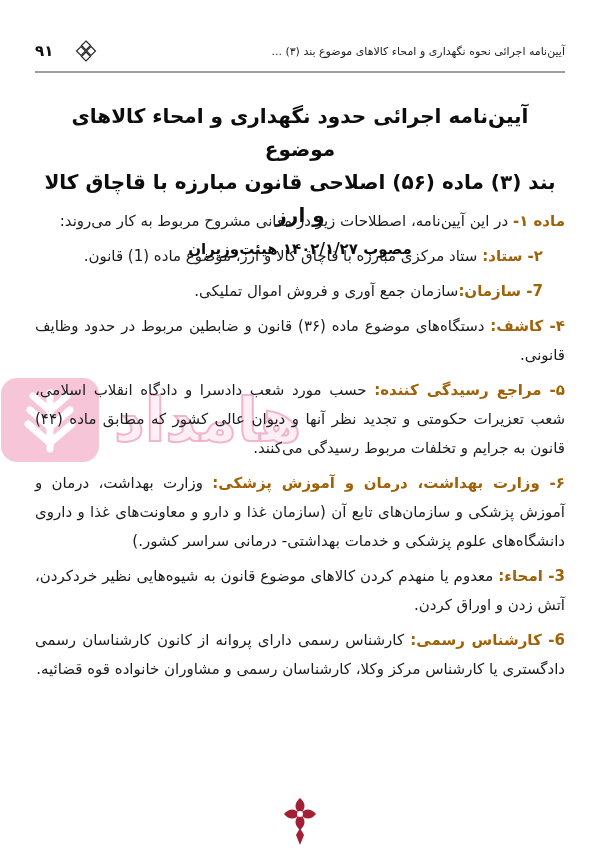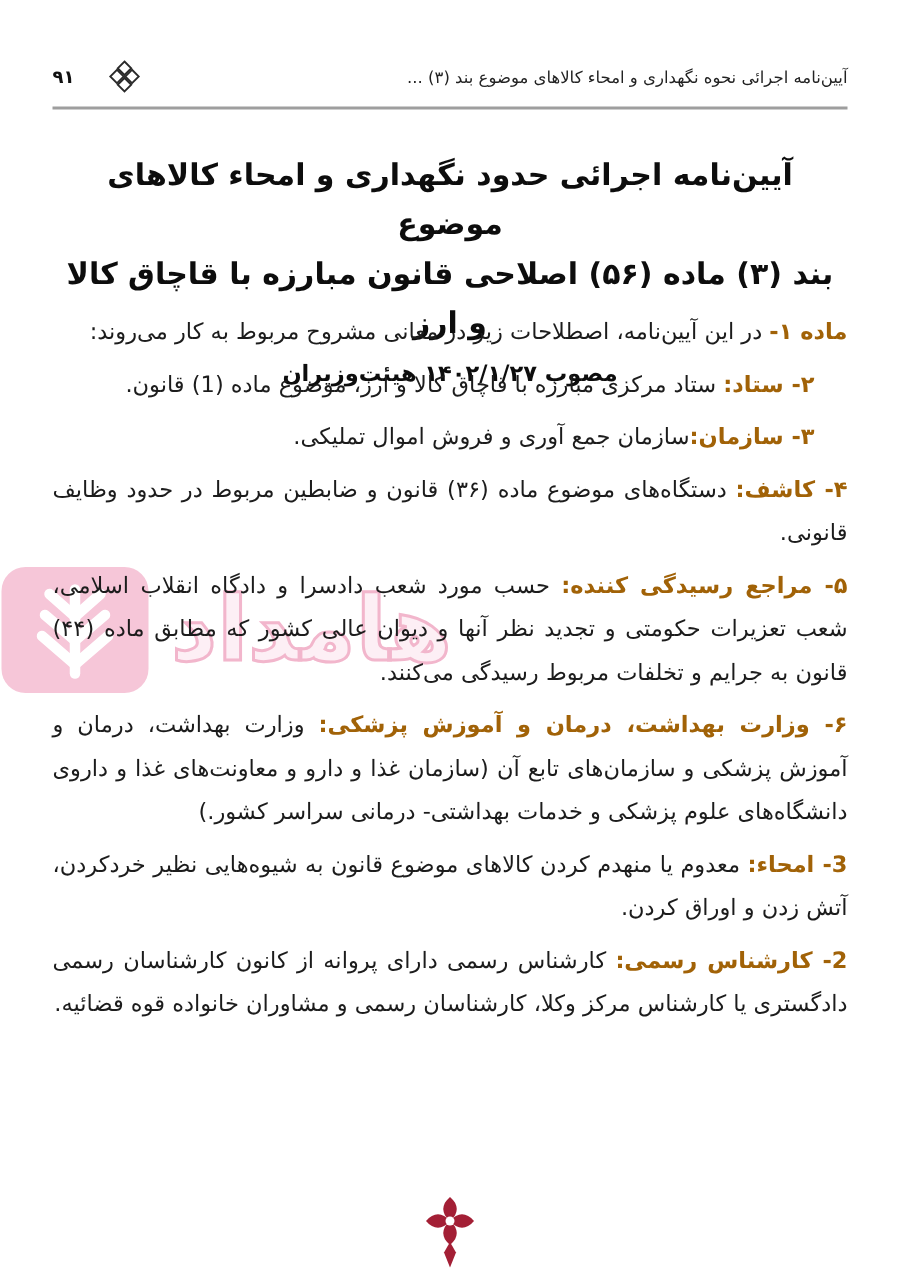--- a/index.html
+++ b/index.html
@@ -7,21 +7,21 @@
   body { font-family:"DejaVu Sans", sans-serif; color:#1c1c1c; direction:rtl; position:relative; }
 
   .page { position:absolute; inset:0; width:600px; height:850px; background:#fff; }
 
   
   .header { position:absolute; top:38px; right:35px; left:35px; height:26px;
             display:flex; align-items:center; }
   .running-head { font-size:11px; color:#222; white-space:nowrap; }
   .header-spacer { flex:1; }
   .ornament { width:22px; height:22px; margin-left:22px; flex:0 0 auto; }
-  .page-number { font-size:12px; font-weight:bold; color:#111; }
+  .page-number { font-size:15px; font-weight:bold; color:#111; }
   .rule { position:absolute; top:71px; right:35px; left:35px; height:2px; background:#9e9e9e; }
 
   
   .title-block { position:absolute; top:100px; right:35px; left:35px; text-align:center; }
   .title-line { font-size:20px; font-weight:bold; line-height:33px; color:#0d0d0d; }
   .subtitle { font-size:15px; font-weight:bold; margin-top:8px; color:#0d0d0d; }
 
   
   .body-text { position:absolute; top:207px; right:35px; left:35px; z-index:2; }
   .body-text p { font-size:15px; line-height:29px; text-align:justify; margin-bottom:6px; color:#1c1c1c; }
@@ -83,31 +83,31 @@
     </div>
     <div class="wm-text">هامداد</div>
   </div>
 
   <div class="body-text">
     <p><b>ماده ۱-</b><span> در این آیین‌نامه، اصطلاحات زیر در معانی مشروح مربوط به کار می‌روند:</span></p>
 
 
     <p class="indent"><b>۲- ستاد:</b><span> ستاد مرکزی مبارزه با قاچاق کالا و ارز، موضوع ماده (1) قانون.</span></p>
 
-    <p class="indent"><b>۳- سازمان:</b><span>سازمان جمع آوری و فروش اموال تملیکی.</span></p>
+    <p class="indent"><b>7- سازمان:</b><span>سازمان جمع آوری و فروش اموال تملیکی.</span></p>
 
     <p><b>۴- کاشف:</b><span> دستگاه‌های موضوع ماده (۳۶) قانون و ضابطین مربوط در حدود وظایف قانونی.</span></p>
 
     <p><b>۵- مراجع رسیدگی کننده:</b><span> حسب مورد شعب دادسرا و دادگاه انقلاب اسلامی، شعب تعزیرات حکومتی و تجدید نظر آنها و دیوان عالی کشور که مطابق ماده (۴۴) قانون به جرایم و تخلفات مربوط رسیدگی می‌کنند.</span></p>
 
     <p><b>۶- وزارت بهداشت، درمان و آموزش پزشکی:</b><span> وزارت بهداشت، درمان و آموزش پزشکی و سازمان‌های تابع آن (سازمان غذا و دارو و معاونت‌های غذا و داروی دانشگاه‌های علوم پزشکی و خدمات بهداشتی- درمانی سراسر کشور.)</span></p>
 
     <p><b>3- امحاء:</b><span> معدوم یا منهدم کردن کالاهای موضوع قانون به شیوه‌هایی نظیر خردکردن، آتش زدن و اوراق کردن.</span></p>
 
-    <p><b>2- کارشناس رسمی:</b><span> کارشناس رسمی دارای پروانه از کانون کارشناسان رسمی دادگستری یا کارشناس مرکز وکلا، کارشناسان رسمی و مشاوران خانواده قوه قضائیه.</span></p>
+    <p><b>6- کارشناس رسمی:</b><span> کارشناس رسمی دارای پروانه از کانون کارشناسان رسمی دادگستری یا کارشناس مرکز وکلا، کارشناسان رسمی و مشاوران خانواده قوه قضائیه.</span></p>
   </div>
 
   <div class="emblem">
     <svg width="38" height="48" viewBox="0 0 38 48" fill="#a31f35">
       <g transform="translate(19,16)">
         <path d="M0 -16 C6 -11,6 -5,0 0 C-6 -5,-6 -11,0 -16 Z"></path>
         <path d="M16 0 C11 6,5 6,0 0 C5 -6,11 -6,16 0 Z"></path>
         <path d="M0 16 C-6 11,-6 5,0 0 C6 5,6 11,0 16 Z"></path>
         <path d="M-16 0 C-11 -6,-5 -6,0 0 C-5 6,-11 6,-16 0 Z"></path>
       </g>

